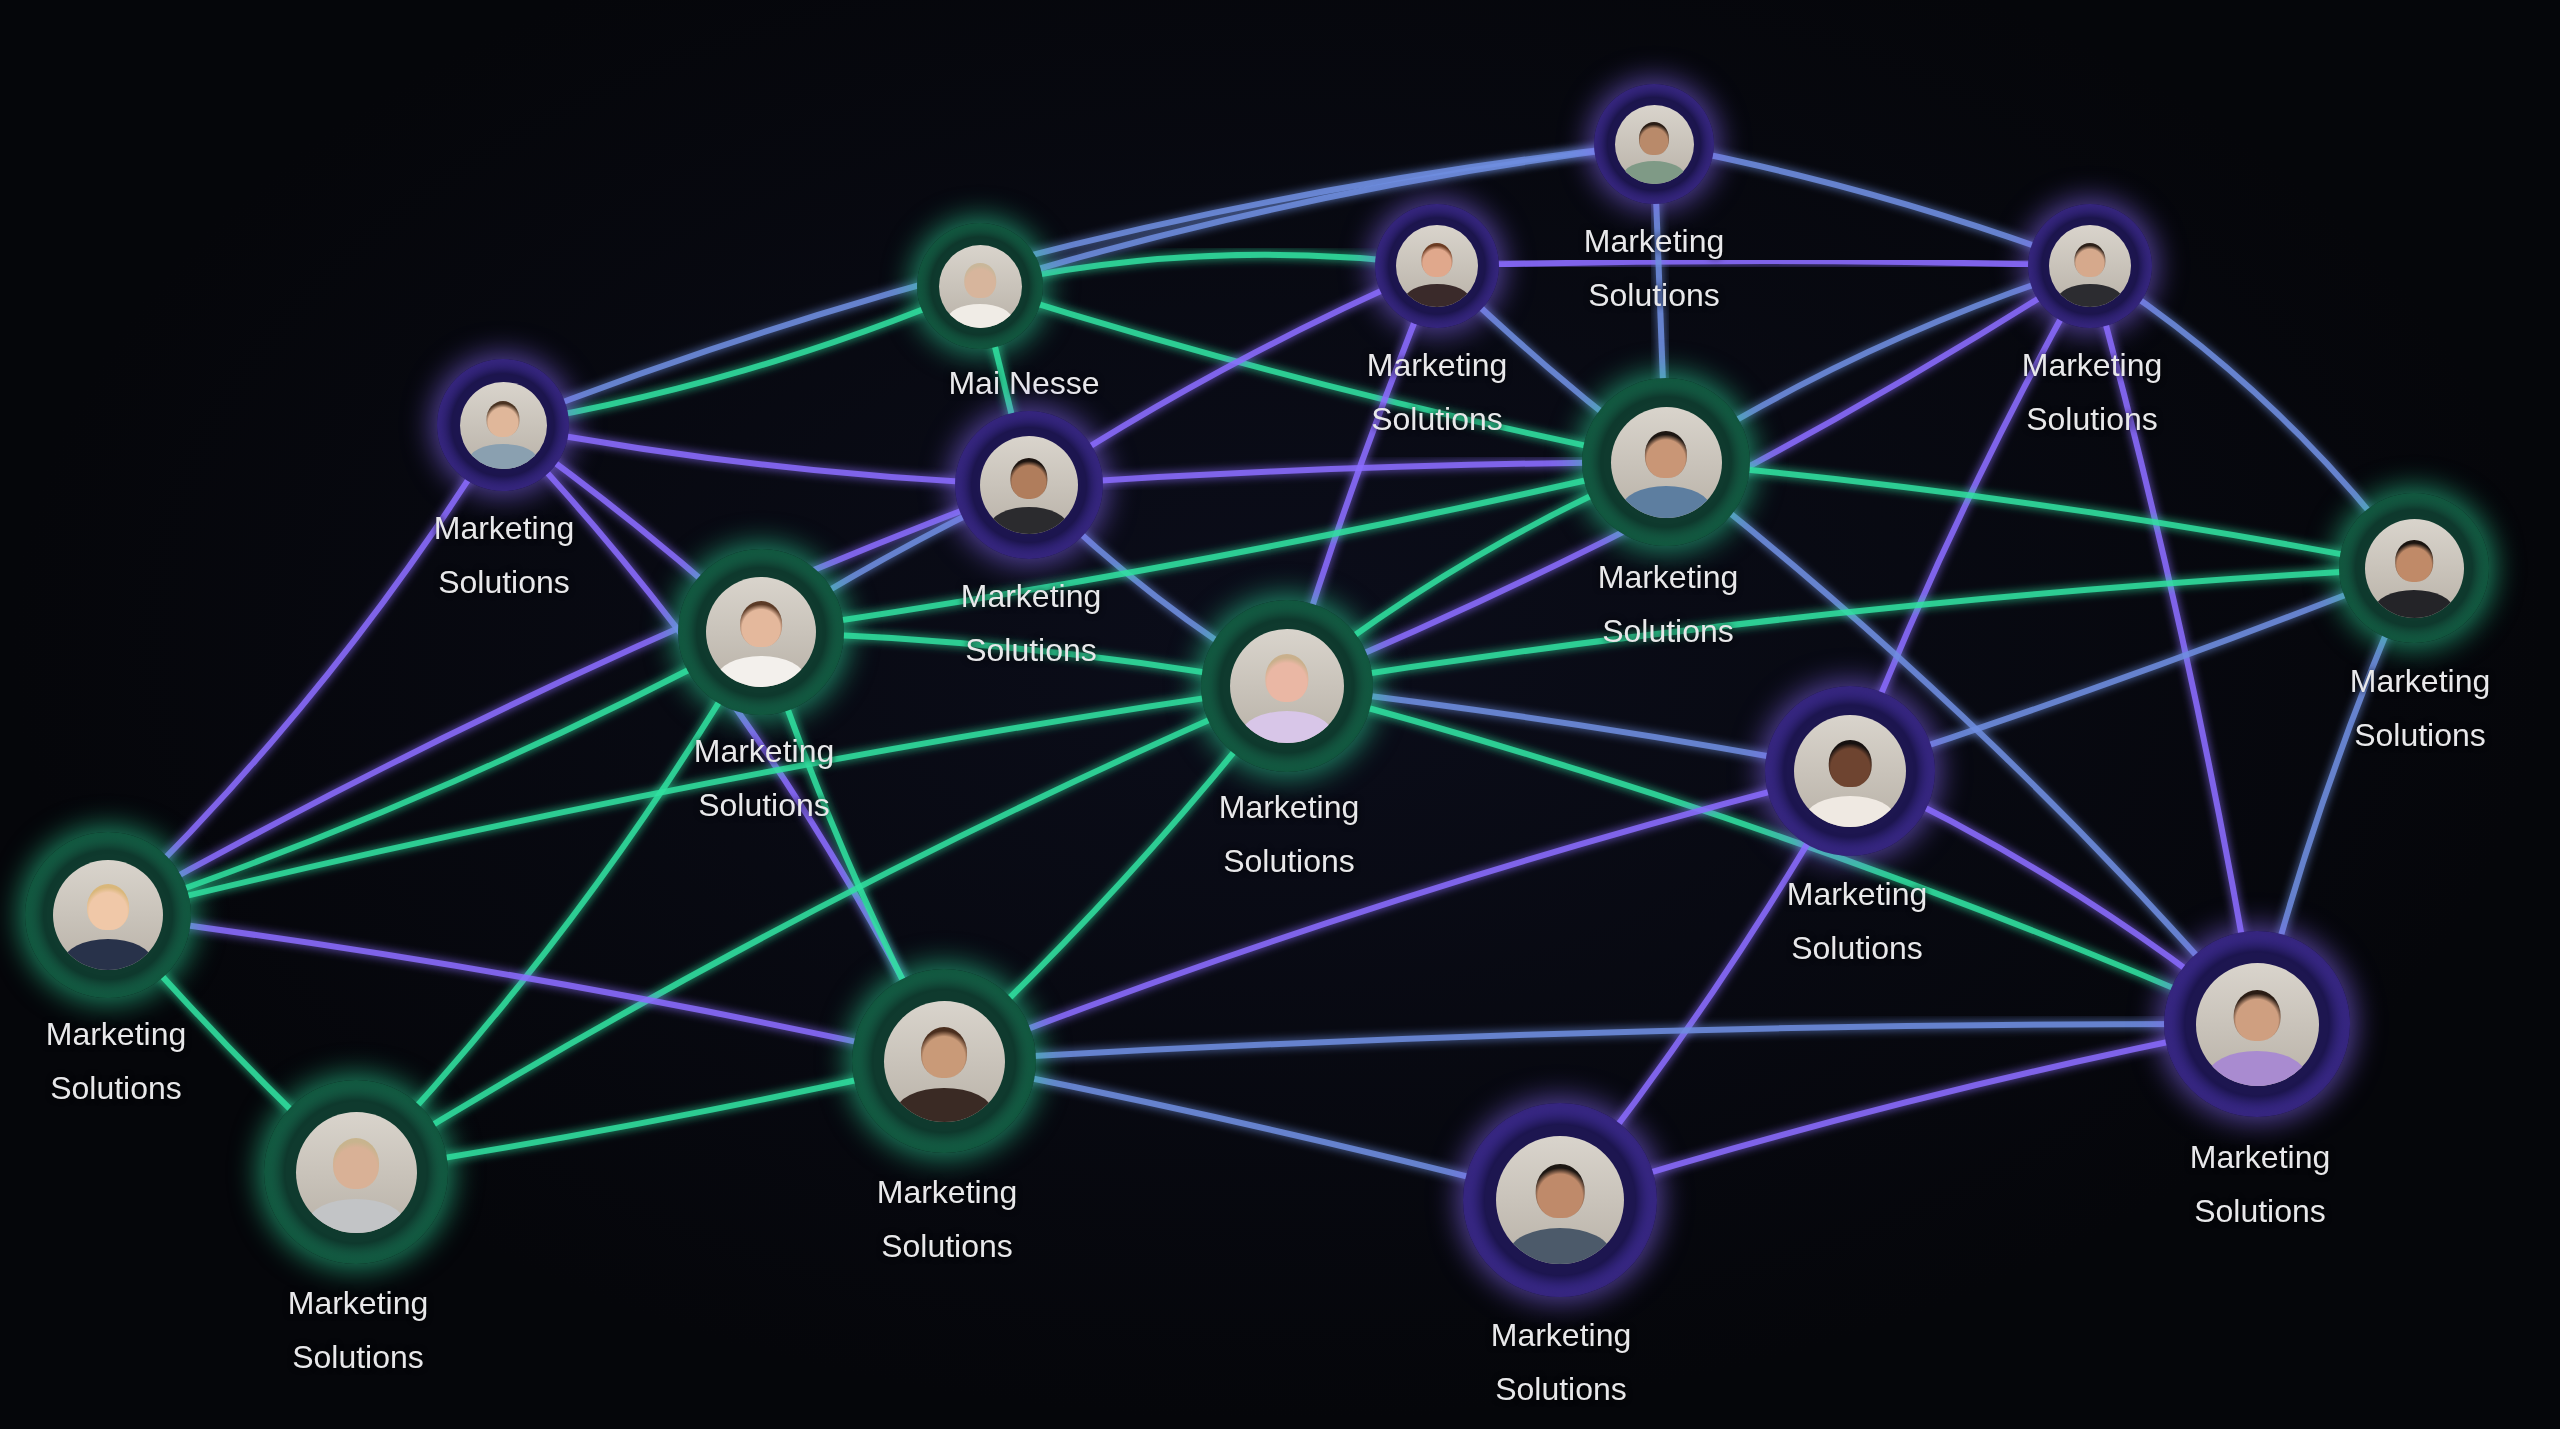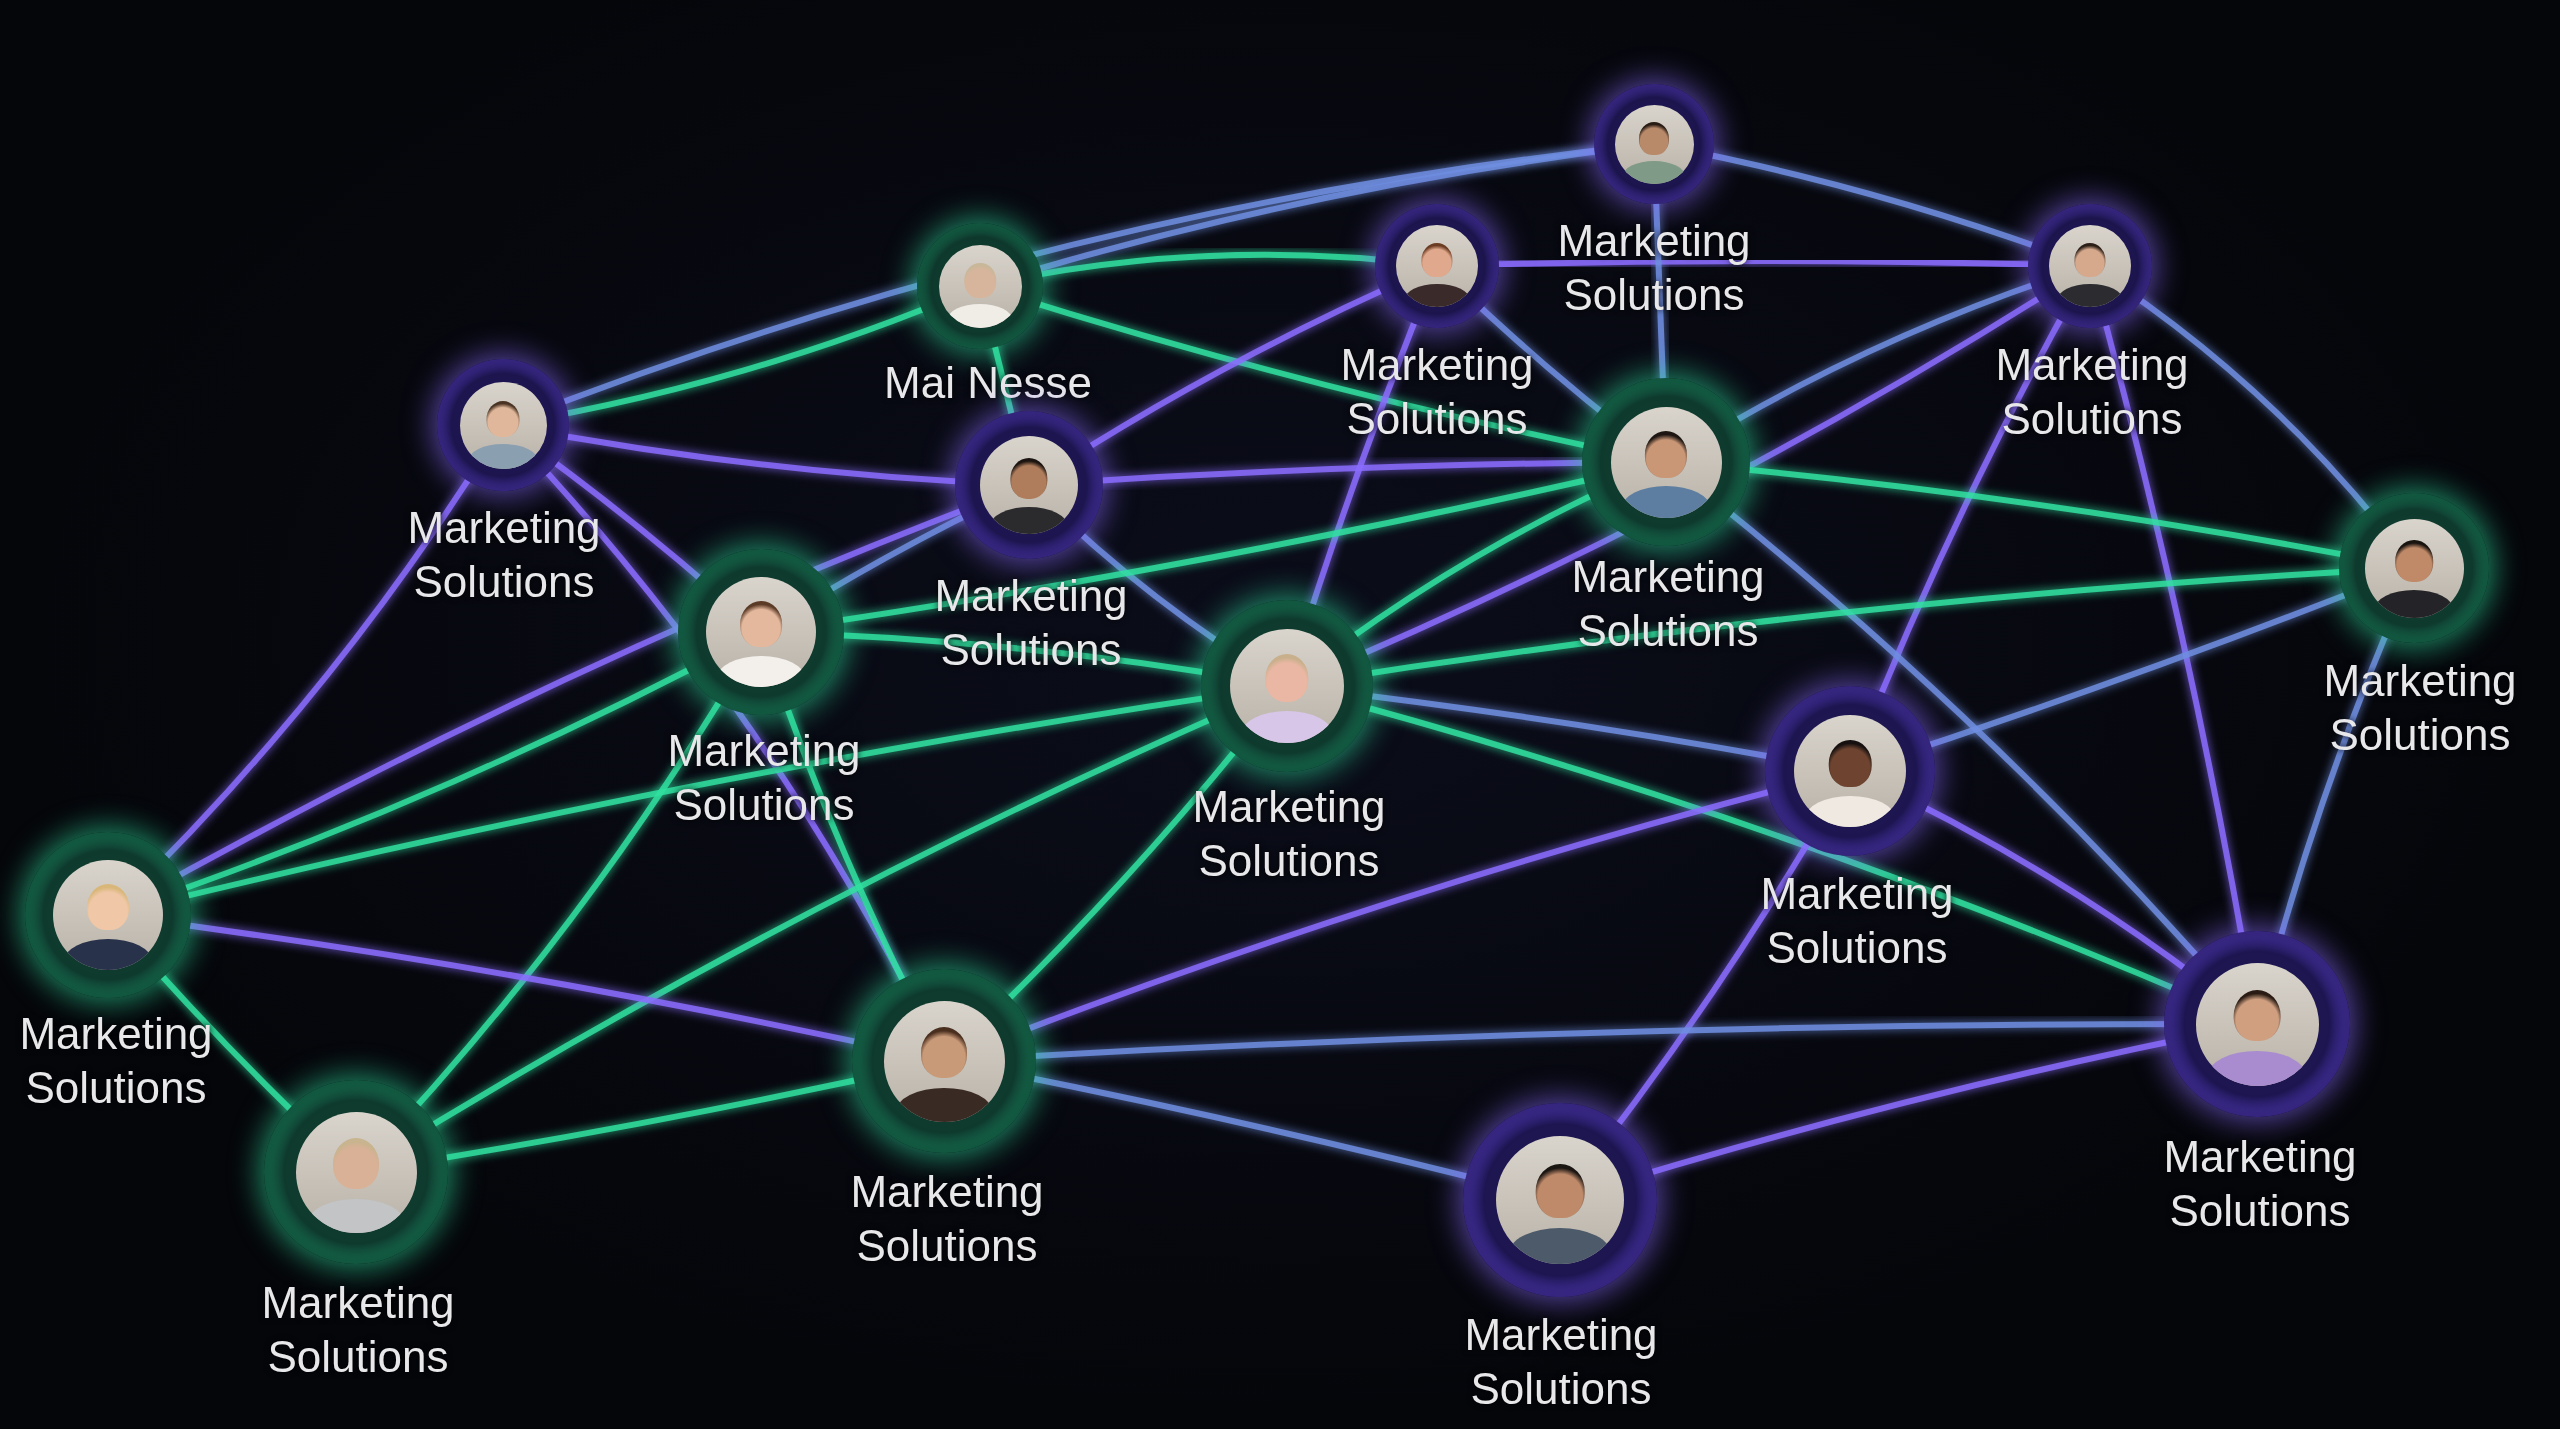--- a/index.html
+++ b/index.html
@@ -14,21 +14,21 @@
                 box-shadow: 0 0 28px 6px rgba(47,224,160,0.55), inset 0 0 18px rgba(0,0,0,0.6); }
   .node.purple { background: radial-gradient(circle, #1d1650 55%, #5a3fd0 75%, #8b6cff 88%, rgba(139,108,255,0) 100%);
                  box-shadow: 0 0 28px 6px rgba(139,108,255,0.55), inset 0 0 18px rgba(0,0,0,0.6); }
   .avatar { border-radius:50%; overflow:hidden; position:relative;
             background: linear-gradient(180deg,#d9d4cc 0%, #b9b2a8 100%); }
   .avatar .head { position:absolute; left:50%; top:22%; width:38%; height:42%;
                   transform:translateX(-50%); border-radius:50% 50% 45% 45%; }
   .avatar .body { position:absolute; left:50%; bottom:-12%; width:80%; height:40%;
                   transform:translateX(-50%); border-radius:50% 50% 0 0; }
   .label { position:absolute; transform:translateX(-50%); color:#e8e8ea; text-align:center;
-           font-size:44px; line-height:54px; white-space:nowrap;
+           font-size:32px; line-height:54px; white-space:nowrap;
            text-shadow: 0 0 6px rgba(0,0,0,0.9); }
 </style>
 </head>
 <body>
 
 <div id="canvas">
   <svg class="edges" id="edges" width="2560" height="1429">
       <defs>
         <filter id="glow" x="-20%" y="-20%" width="140%" height="140%">
           <feGaussianBlur stdDeviation="5" result="b"></feGaussianBlur>
@@ -111,21 +111,21 @@
     <div class="l1">Marketing</div>
     <div class="l2">Solutions</div>
   </div>
 
   <div class="node green" style="left: 980px; top: 286px; width: 126px; height: 126px;">
     <div class="avatar" style="width: 83px; height: 83px;">
       <div class="head" style="background: radial-gradient(circle at 50% 60%, rgb(215, 181, 156) 55%, rgb(201, 183, 154) 70%);"></div>
       <div class="body" style="background: rgb(240, 236, 230);"></div>
     </div>
   </div>
-  <div class="label" style="left: 988px; top: 356px;">
+  <div class="label" style="left: 1024px; top: 356px;">
     <div class="l1">Mai Nesse</div>
     <div class="l2"></div>
   </div>
 
   <div class="node purple" style="left: 2090px; top: 266px; width: 124px; height: 124px;">
     <div class="avatar" style="width: 82px; height: 82px;">
       <div class="head" style="background: radial-gradient(circle at 50% 60%, rgb(214, 169, 140) 55%, rgb(44, 31, 24) 70%);"></div>
       <div class="body" style="background: rgb(44, 44, 48);"></div>
     </div>
   </div>

